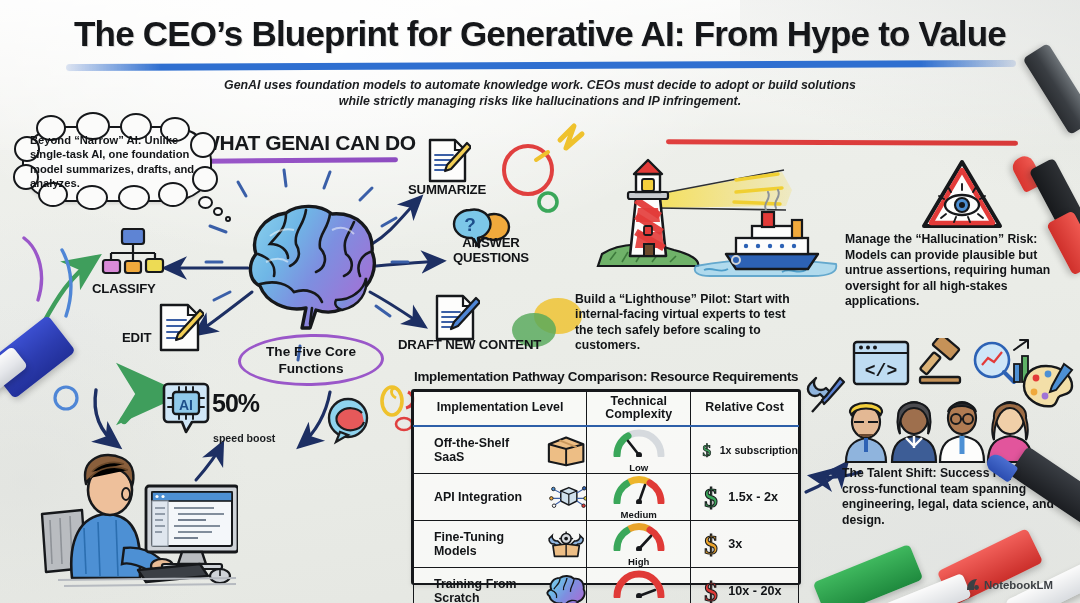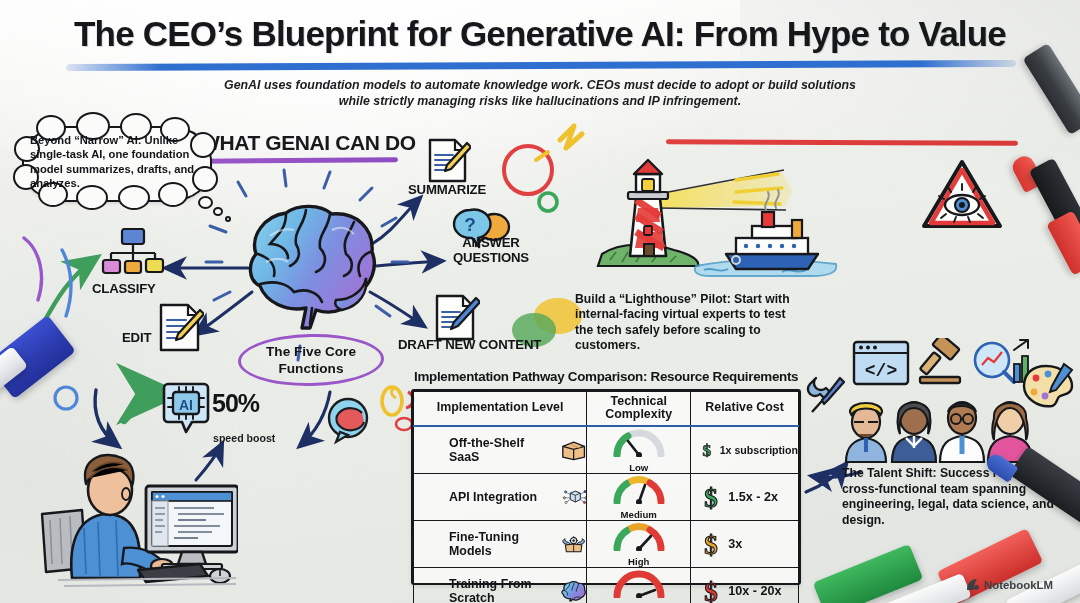--- a/index.html
+++ b/index.html
@@ -116,21 +116,21 @@
          background: rgba(253,253,252,.72); border: 2.6px solid #16181b;
          border-radius: 3px; box-shadow: 0 2px 4px rgba(0,0,0,.09); }
   #tbl table { width: 100%; height: 100%; border-collapse: collapse; table-layout: fixed; }
   #tbl th, #tbl td { border: 1.6px solid #16181b; padding: 0; vertical-align: middle; }
   #tbl thead th { border-bottom: 2.4px solid #2d5fa8; height: 34px;
                   font-size: 12.4px; font-weight: 700; line-height: 13.6px; color:#121417; }
   #tbl tbody tr { height: 40px; }
   .c-level { width: 45%; border-radius: 9px; }
   .c-tech  { width: 27%; }
   .c-cost  { width: 28%; }
-  .lvl-wrap { display:flex; align-items:center; gap:20px; padding-left:7px; height:100%;margin-left:28px; }
+  .lvl-wrap { display:flex; align-items:center; gap:20px; padding-left:20px; height:100%; }
   .lvl-txt { font-size: 12.4px; font-weight: 700; line-height: 14px; color:#121417; flex:0 0 auto; width:92px;}
   .gauge-wrap { display:flex; flex-direction:column; align-items:center; justify-content:center; height:100%; gap:7px; }
   .gauge-lbl { font-size: 9.6px; font-weight:700; color:#121417; margin-top:-2px; }
   .cost-wrap { display:flex; align-items:center; gap:5px; padding-left:8px; height:100%; }
   .cost-txt { font-size: 12.6px; font-weight:700; color:#121417; white-space:nowrap; }
   .cost-txt.sm { font-size: 10.6px; }
 
   
   .pen { position:absolute; border-radius:5px; box-shadow: 0 3px 6px rgba(0,0,0,.22); }
 
@@ -405,20 +405,21 @@
         <line x1="31" y1="34" x2="28" y2="29"></line>
       <line x1="53" y1="34" x2="56" y2="29"></line>
         <line x1="24" y1="41" x2="19" y2="38"></line>
       <line x1="60" y1="41" x2="65" y2="38"></line>
       <line x1="26" y1="56" x2="21" y2="60"></line>
         <line x1="58" y1="56" x2="63" y2="60"></line>
       <line x1="36" y1="59" x2="34" y2="64"></line>
         <line x1="48" y1="59" x2="50" y2="64"></line>
     </g>
   </svg>
+  <div class="abs" id="hall-cap">Manage the “Hallucination” Risk: Models can provide plausible but untrue assertions, requiring human oversight for all high-stakes applications.</div>
 
   <svg class="abs" style="left:806px; top:372px; width:40px; height:44px;" viewBox="0 0 40 44">
     <path d="M6,40 L24,20 M10,6 a7,7 0 0,0 10,10 l4,4 l-6,6 l-4,-4 a7,7 0 0,1 -10,-10 z" stroke="#16181b" stroke-width="2.4" fill="#8fb4dd" stroke-linejoin="round"></path>
     <path d="M34,6 L38,10 L22,28 L18,32 L16,28 L20,24 Z" fill="#5e84d4" stroke="#16181b" stroke-width="2.2" stroke-linejoin="round"></path>
   </svg>
   <svg class="abs" style="left:852px; top:340px; width:58px; height:46px;" viewBox="0 0 58 46">
     <rect x="2" y="2" width="54" height="42" rx="3" fill="#bfdcf2" stroke="#16181b" stroke-width="2.4"></rect>
     <path d="M2,13 L56,13" stroke="#16181b" stroke-width="2"></path>
     <circle cx="9" cy="7.5" r="2" fill="#16181b"></circle>
       <circle cx="16" cy="7.5" r="2" fill="#16181b"></circle>

